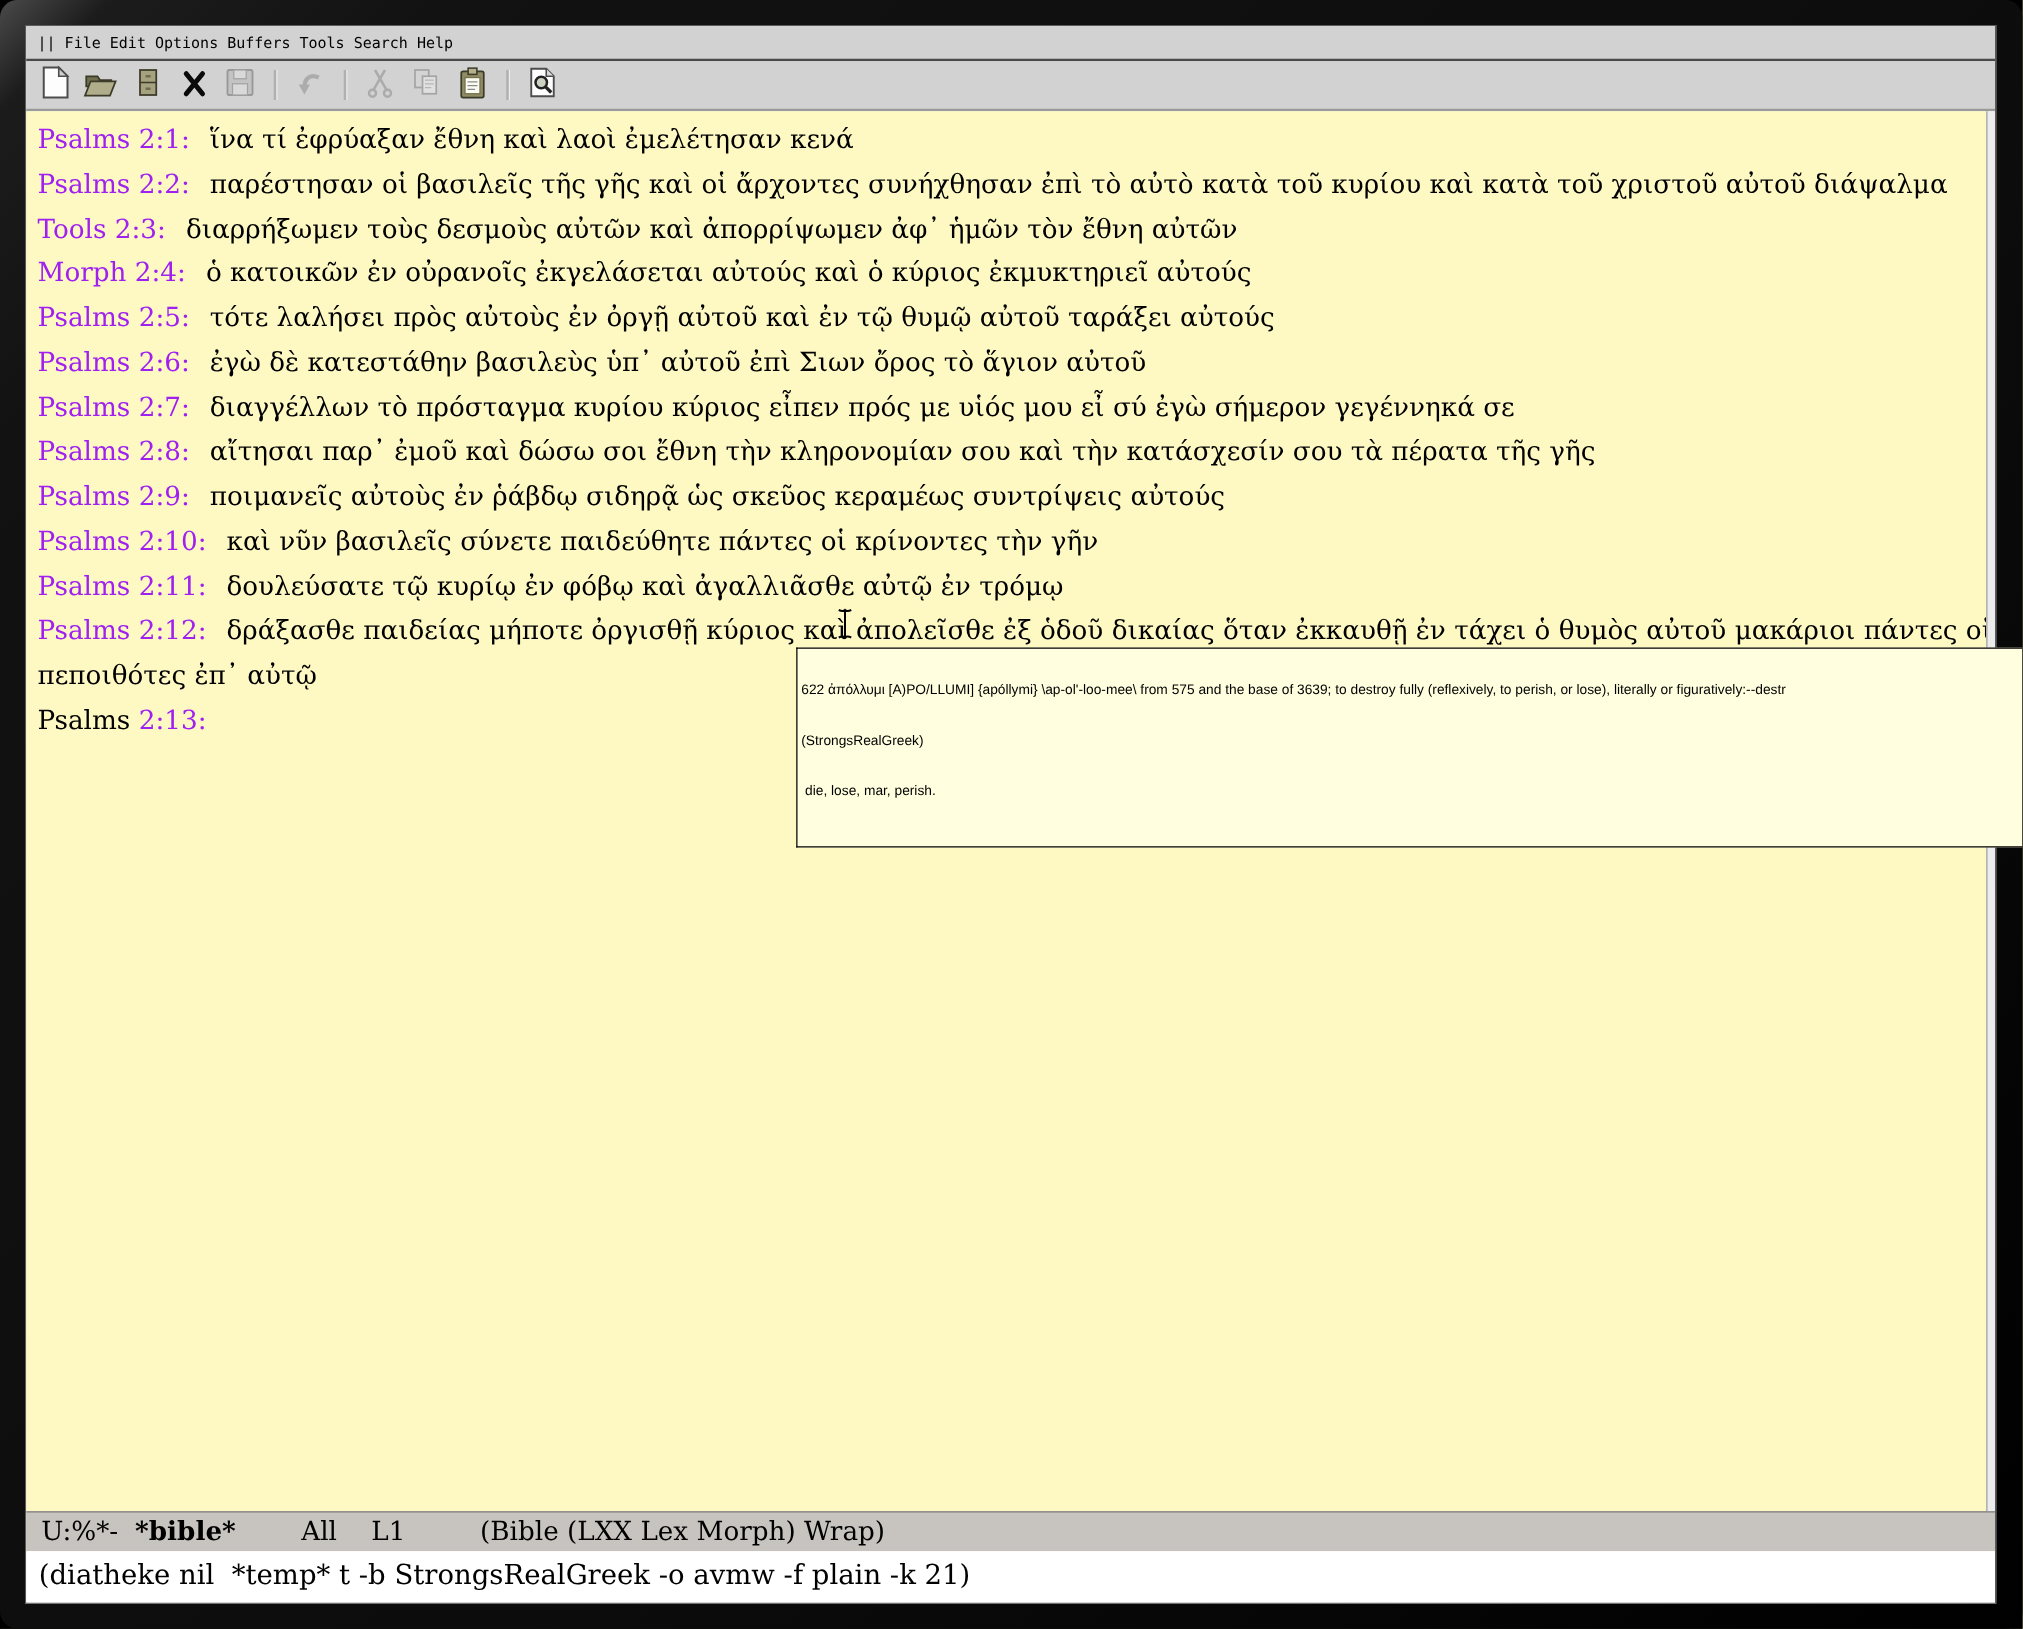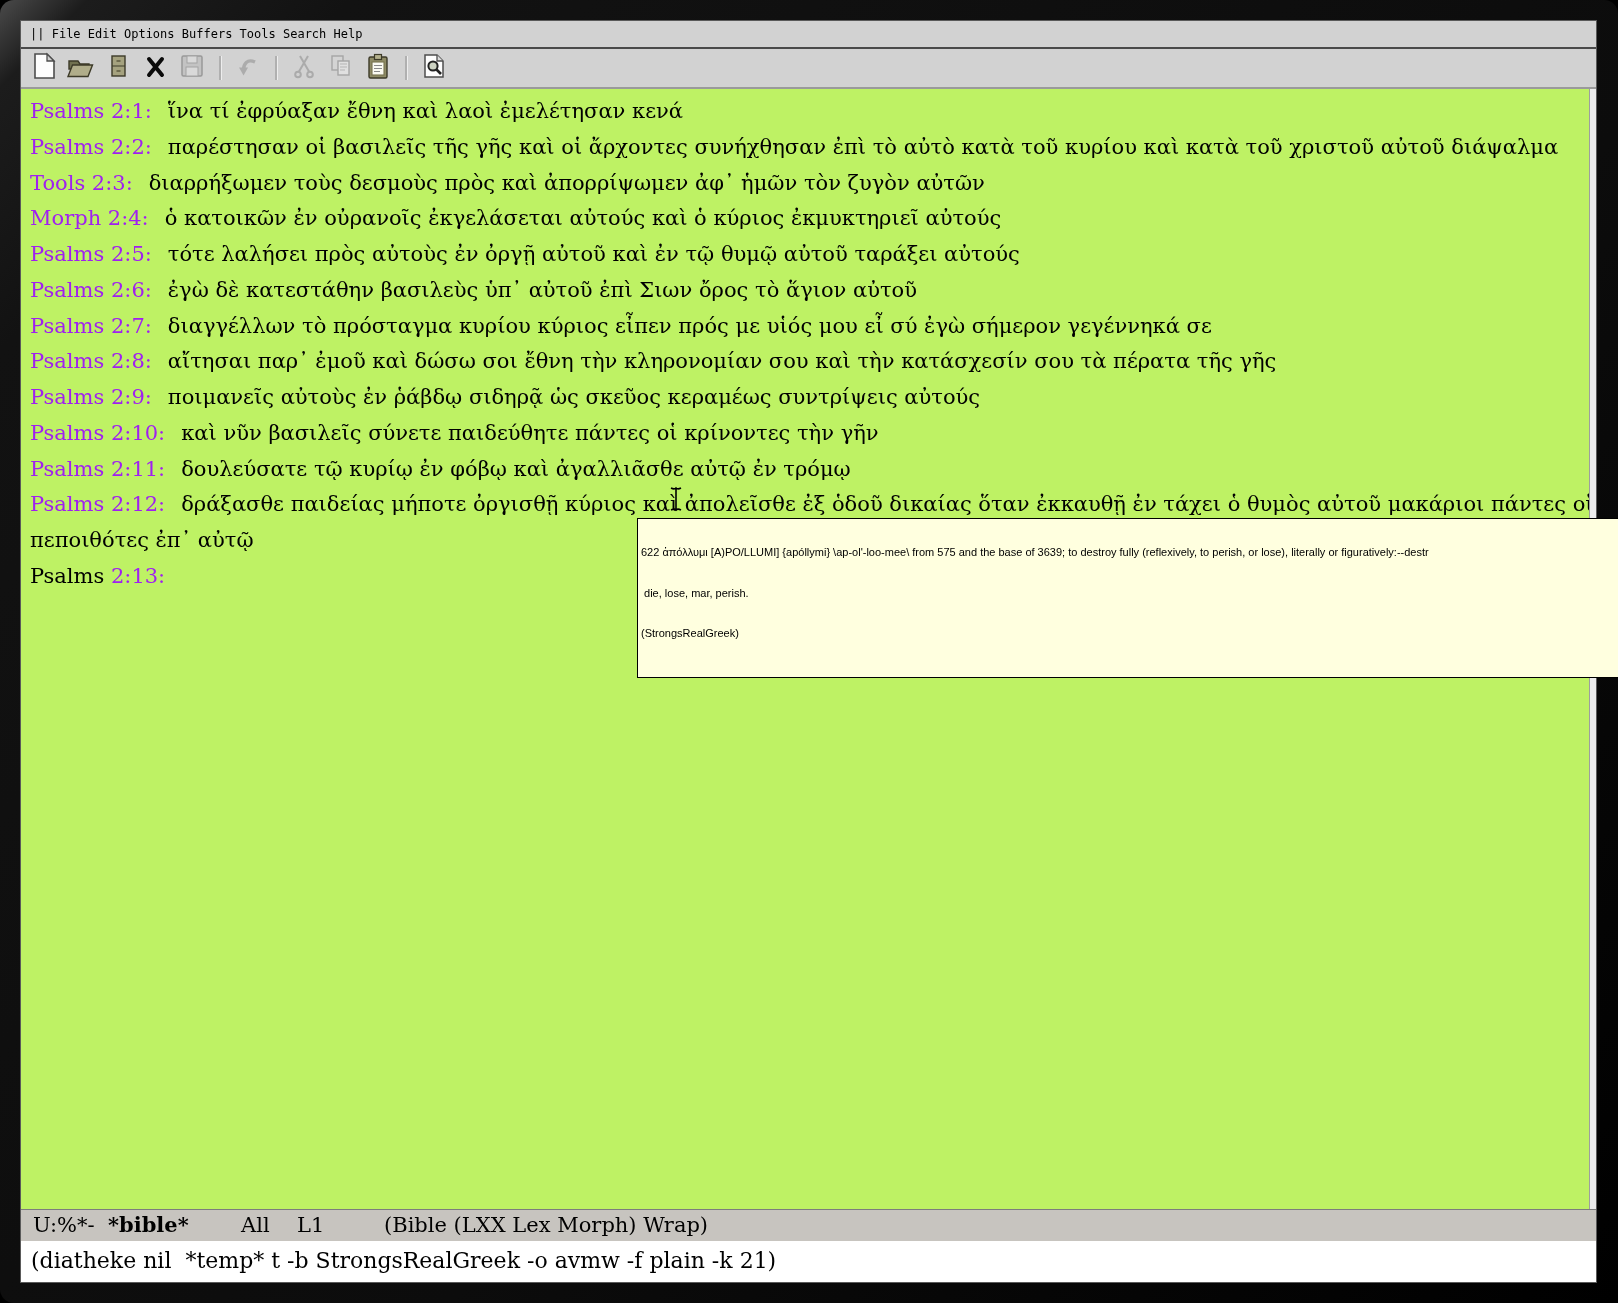--- a/index.html
+++ b/index.html
@@ -15,21 +15,21 @@
            font-family:"DejaVu Sans Mono", monospace;font-size:12px;line-height:26px;color:#000;
            padding-left:9px;white-space:pre;}
   #menubar span{display:inline-block;}
   
   #toolbar{position:absolute;left:0;top:28px;right:0;height:40px;background:var(--chrome-bg);
            border-bottom:2px solid #9a9a9a;box-sizing:border-box;display:flex;align-items:center;
            padding-left:8px;gap:7px;}
   .tbtn{width:30px;height:30px;display:flex;align-items:center;justify-content:center;}
   .tsep{width:2px;height:24px;background:#b0b0b0;box-shadow:1px 0 0 #ededed;margin:0 5px;}
   
-  #buffer{position:absolute;left:0;top:68px;right:7px;bottom:73px;background:#bef264;overflow:hidden;
+  #buffer{position:absolute;left:0;top:68px;right:7px;bottom:73px;background:#fef9c3;overflow:hidden;
           padding:5px 0 0 9px;font-size:21px;line-height:35.75px;color:#000;}
   .bline{white-space:pre;}
   .ref{color:var(--ref-purple);}
   .pfx{color:#000;}
   .txt{margin-left:16px;}
   .bline .txt:first-child{margin-left:0;}
   
   #scrollbar{position:absolute;top:68px;right:0;width:7px;bottom:73px;background:#ececec;
              border-left:1px solid #9e9e9e;box-sizing:border-box;}
   
@@ -135,21 +135,21 @@
               <path d="M17 3 v6 h6" fill="#dcdcdc" stroke="#4d4d4d" stroke-width="1.3"></path>
               <circle cx="13" cy="14" r="4.6" fill="#ccd2c2" stroke="#222" stroke-width="2"></circle>
               <path d="M16.5 17.5 L21 22" stroke="#222" stroke-width="2.6"></path>
             </svg></span>
         </span>
       </div>
 
     <div id="buffer">
         <div class="bline"><span class="ref">Psalms 2:1:</span><span class="txt">ἵνα τί ἐφρύαξαν ἔθνη καὶ λαοὶ ἐμελέτησαν κενά</span></div>
         <div class="bline"><span class="ref">Psalms 2:2:</span><span class="txt">παρέστησαν οἱ βασιλεῖς τῆς γῆς καὶ οἱ ἄρχοντες συνήχθησαν ἐπὶ τὸ αὐτὸ κατὰ τοῦ κυρίου καὶ κατὰ τοῦ χριστοῦ αὐτοῦ διάψαλμα</span></div>
-        <div class="bline"><span class="ref">Tools 2:3:</span><span class="txt">διαρρήξωμεν τοὺς δεσμοὺς πρὸς καὶ ἀπορρίψωμεν ἀφ᾽ ἡμῶν τὸν ζυγὸν αὐτῶν</span></div>
+        <div class="bline"><span class="ref">Tools 2:3:</span><span class="txt">διαρρήξωμεν τοὺς δεσμοὺς αὐτῶν καὶ ἀπορρίψωμεν ἀφ᾽ ἡμῶν τὸν ἔθνη αὐτῶν</span></div>
         <div class="bline"><span class="ref">Morph 2:4:</span><span class="txt">ὁ κατοικῶν ἐν οὐρανοῖς ἐκγελάσεται αὐτούς καὶ ὁ κύριος ἐκμυκτηριεῖ αὐτούς</span></div>
         <div class="bline"><span class="ref">Psalms 2:5:</span><span class="txt">τότε λαλήσει πρὸς αὐτοὺς ἐν ὀργῇ αὐτοῦ καὶ ἐν τῷ θυμῷ αὐτοῦ ταράξει αὐτούς</span></div>
         <div class="bline"><span class="ref">Psalms 2:6:</span><span class="txt">ἐγὼ δὲ κατεστάθην βασιλεὺς ὑπ᾽ αὐτοῦ ἐπὶ Σιων ὄρος τὸ ἅγιον αὐτοῦ</span></div>
         <div class="bline"><span class="ref">Psalms 2:7:</span><span class="txt">διαγγέλλων τὸ πρόσταγμα κυρίου κύριος εἶπεν πρός με υἱός μου εἶ σύ ἐγὼ σήμερον γεγέννηκά σε</span></div>
         <div class="bline"><span class="ref">Psalms 2:8:</span><span class="txt">αἴτησαι παρ᾽ ἐμοῦ καὶ δώσω σοι ἔθνη τὴν κληρονομίαν σου καὶ τὴν κατάσχεσίν σου τὰ πέρατα τῆς γῆς</span></div>
         <div class="bline"><span class="ref">Psalms 2:9:</span><span class="txt">ποιμανεῖς αὐτοὺς ἐν ῥάβδῳ σιδηρᾷ ὡς σκεῦος κεραμέως συντρίψεις αὐτούς</span></div>
         <div class="bline"><span class="ref">Psalms 2:10:</span><span class="txt">καὶ νῦν βασιλεῖς σύνετε παιδεύθητε πάντες οἱ κρίνοντες τὴν γῆν</span></div>
         <div class="bline"><span class="ref">Psalms 2:11:</span><span class="txt">δουλεύσατε τῷ κυρίῳ ἐν φόβῳ καὶ ἀγαλλιᾶσθε αὐτῷ ἐν τρόμῳ</span></div>
         <div class="bline"><span class="ref">Psalms 2:12:</span><span class="txt">δράξασθε παιδείας μήποτε ὀργισθῇ κύριος καὶ <span class="hw">ἀπολεῖσθε</span> ἐξ ὁδοῦ δικαίας ὅταν ἐκκαυθῇ ἐν τάχει ὁ θυμὸς αὐτοῦ μακάριοι πάντες οἱ</span></div>
         <div class="bline"><span class="txt">πεποιθότες ἐπ᾽ αὐτῷ</span></div>
@@ -164,22 +164,22 @@
       <span class="ml-pos">All</span>
       <span class="ml-line">L1</span>
       <span class="ml-modes">(Bible (LXX Lex Morph) Wrap)</span>
     </div>
 
     <div id="minibuffer">(diatheke nil  *temp* t -b StrongsRealGreek -o avmw -f plain -k 21)</div>
   </div>
 
   <div id="tooltip">
     <div class="tline">622 ἀπόλλυμι [A)PO/LLUMI] {apóllymi} \ap-ol'-loo-mee\ from 575 and the base of 3639; to destroy fully (reflexively, to perish, or lose), literally or figuratively:--destr</div>
+    <div class="tline">(StrongsRealGreek)</div>
     <div class="tline"> die, lose, mar, perish.</div>
-    <div class="tline">(StrongsRealGreek)</div>
     <div class="tip-gap"></div>
     
     
   </div>
 
   <div id="ibeam">
     <svg width="16" height="26" viewBox="0 0 16 26">
       <path d="M3 2 C5 3 7 3 8 2 C9 3 11 3 13 2 M8 2.5 V23.5 M3 24 C5 23 7 23 8 24 C9 23 11 23 13 24" fill="none" stroke="#000" stroke-width="1.6"></path>
     </svg>
   </div>

